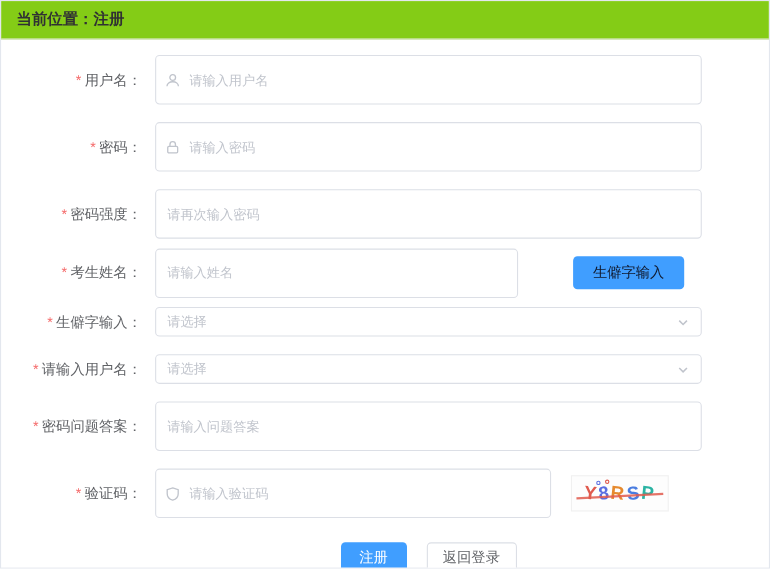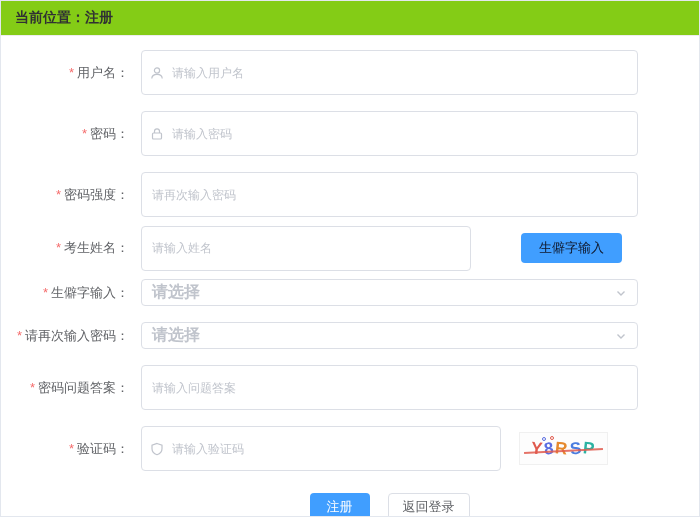--- a/index.html
+++ b/index.html
@@ -62,21 +62,21 @@
     color:#c0c4cc;
   }
   .field-icon svg { width:14px; height:14px; display:block; }
 
   .select-box {
     position:relative; flex:1;
     height:27px; border:1px solid #dcdfe6; border-radius:4px;
     background:#fff; display:flex; align-items:center;
     padding:0 28px 0 10px; cursor:pointer;
   }
-  .select-box .sel-placeholder { font-size:16px; color:#c0c4cc;font-weight:bold; }
+  .select-box .sel-placeholder { font-size:12px; color:#c0c4cc; }
   .chevron {
     position:absolute; right:10px; top:50%;
     transform:translateY(-50%);
     color:#c0c4cc;
   }
   .chevron svg { width:12px; height:12px; display:block; }
 
   .strength-bars { display:flex; align-items:center; gap:7px; height:27px; }
   .strength-bar {
     width:52px; height:4px; border-radius:2px;
@@ -195,21 +195,21 @@
             <svg viewBox="0 0 12 12" fill="none" stroke="currentColor" stroke-width="1.4">
                 <path d="M2.5 4.5 6 8l3.5-3.5"></path>
               </svg>
           </span>
         </div>
       </div>
     </div>
 
 
     <div class="row">
-      <div class="label-col"><span class="req">*</span><span>请再次输入密码：</span></div>
+      <div class="label-col"><span class="req">*</span><span>请输入用户名：</span></div>
       <div class="control-col">
         <div class="select-box">
           <span class="sel-placeholder">请选择</span>
           <span class="chevron">
             <svg viewBox="0 0 12 12" fill="none" stroke="currentColor" stroke-width="1.4">
                 <path d="M2.5 4.5 6 8l3.5-3.5"></path>
               </svg>
           </span>
         </div>
       </div>

